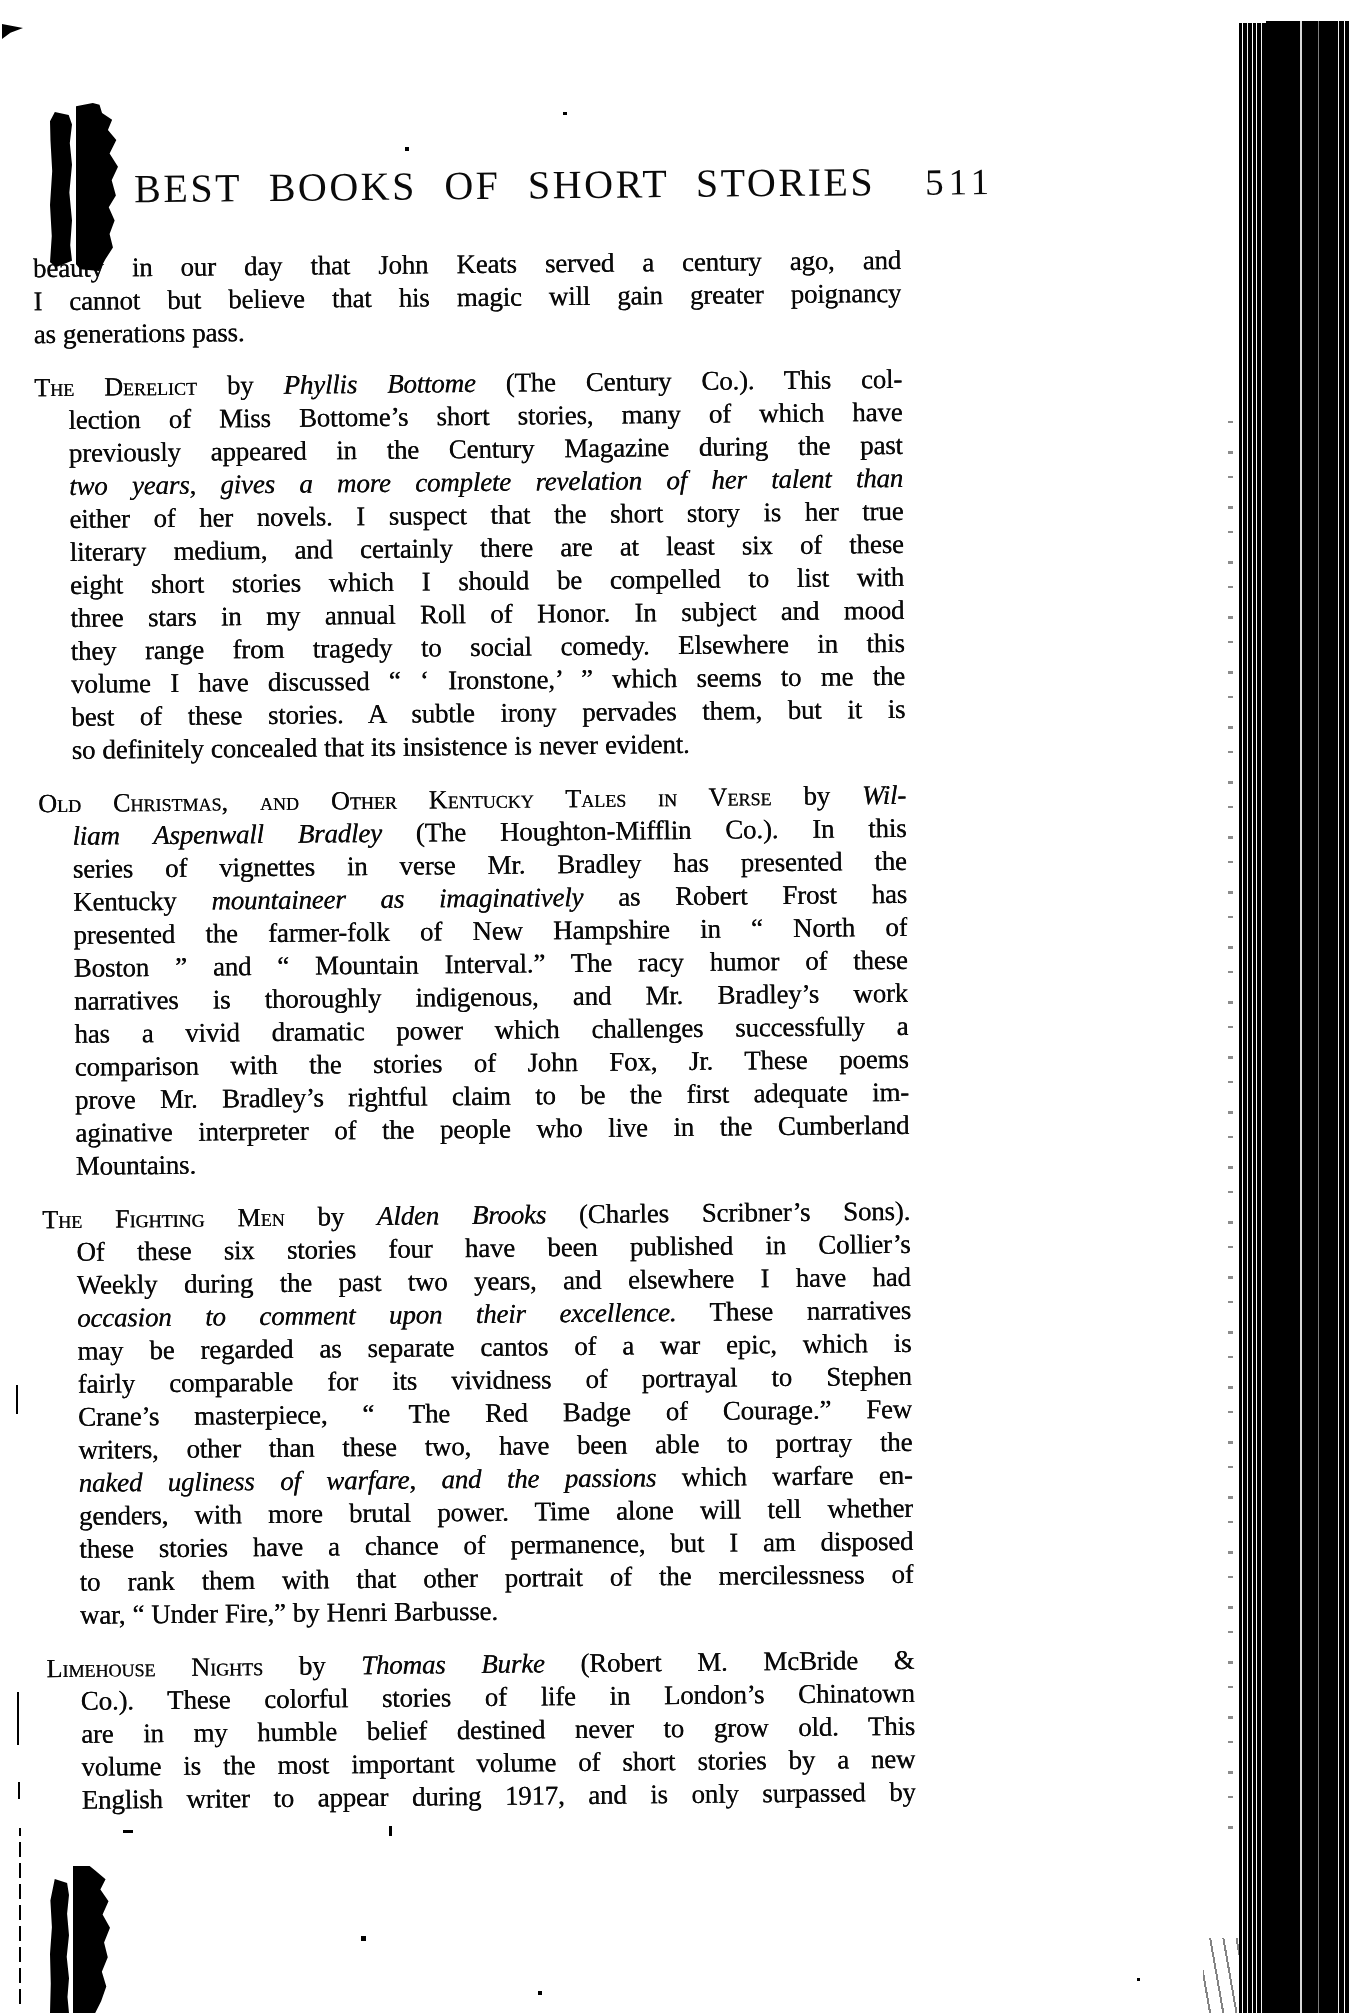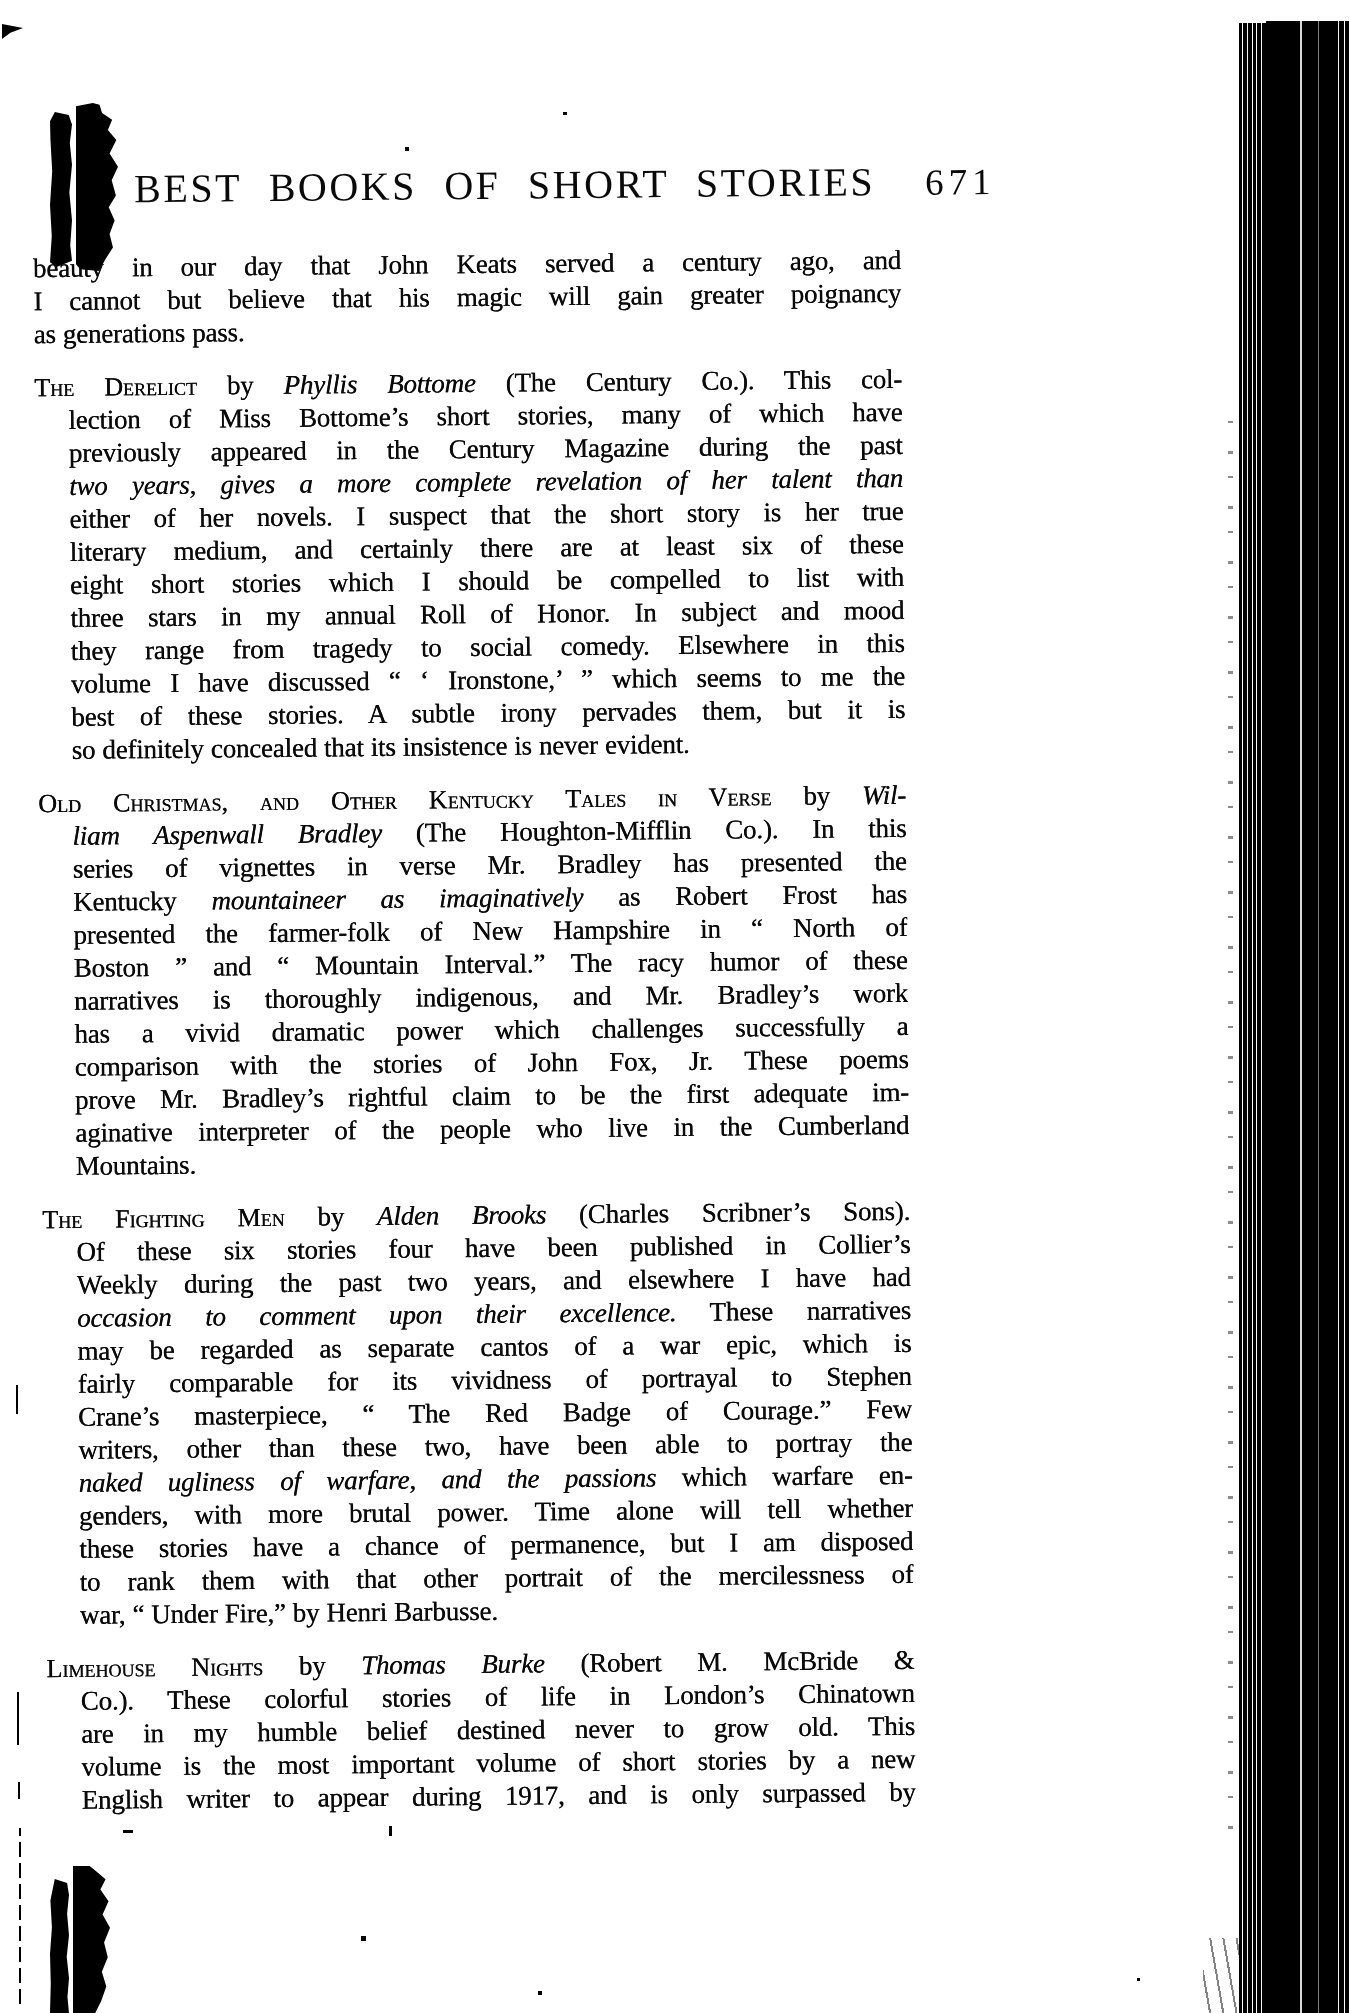--- a/index.html
+++ b/index.html
@@ -113,21 +113,21 @@
   .sp5 { left:1137px; top:1978px; width:3px; height:3px; }
   .sp6 { left:123px; top:1830px; width:10px; height:3px; }
   .sp7 { left:389px; top:1826px; width:3px; height:10px; }
 </style>
 </head>
 <body>
 
 <div class="content">
   <div class="running-head">
     <span>BEST BOOKS OF SHORT STORIES</span>
-    <span class="pgnum">671</span>
+    <span class="pgnum">511</span>
   </div>
   <div class="text-block">
       <div class="para continuation">
         <div class="line"><span>beauty in our day that John Keats served a century ago, and</span></div>
         <div class="line"><span>I cannot but believe that his magic will gain greater poignancy</span></div>
         <div class="line last"><span>as generations pass.</span></div>
       </div>
       <div class="para entry">
         <div class="line"><span class="sc">The Derelict</span><span> by </span><span class="it">Phyllis Bottome</span><span> (The Century Co.). This col-</span></div>
         <div class="line indent"><span>lection of Miss Bottome’s short stories, many of which have</span></div>

